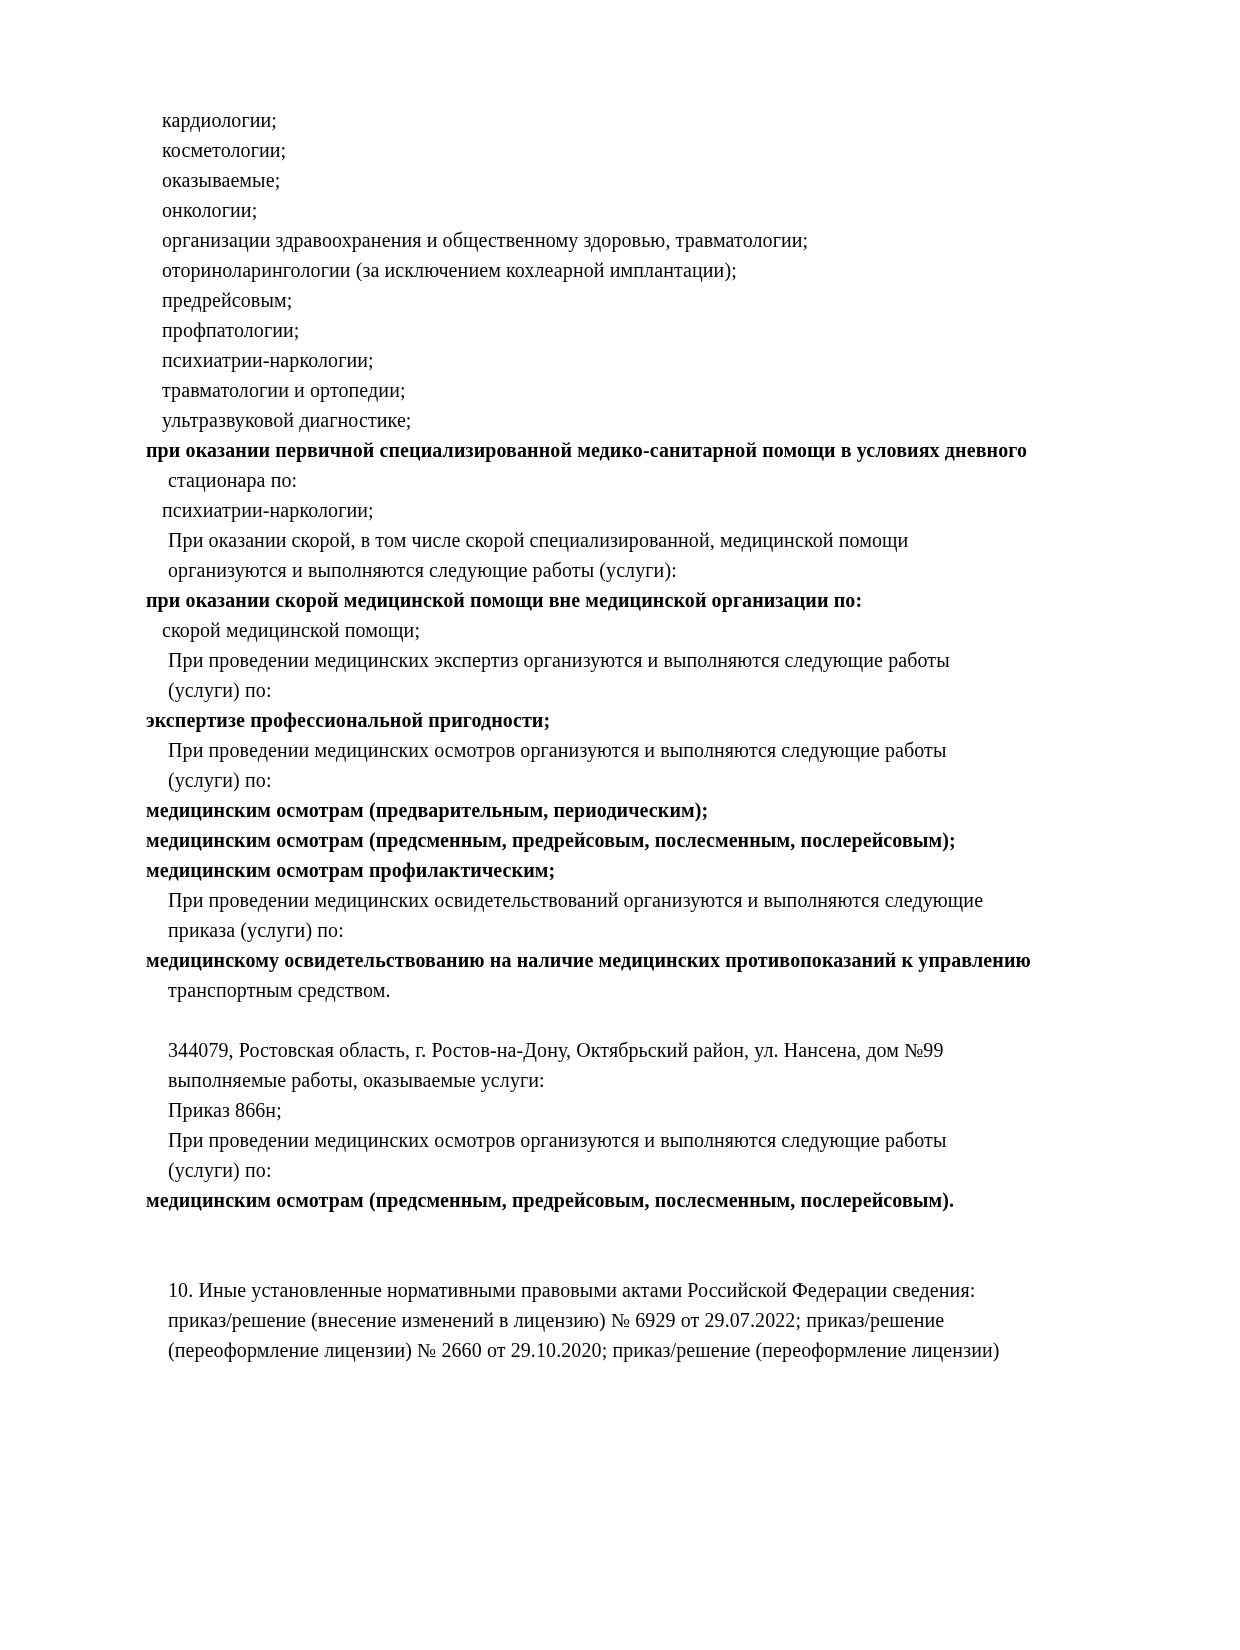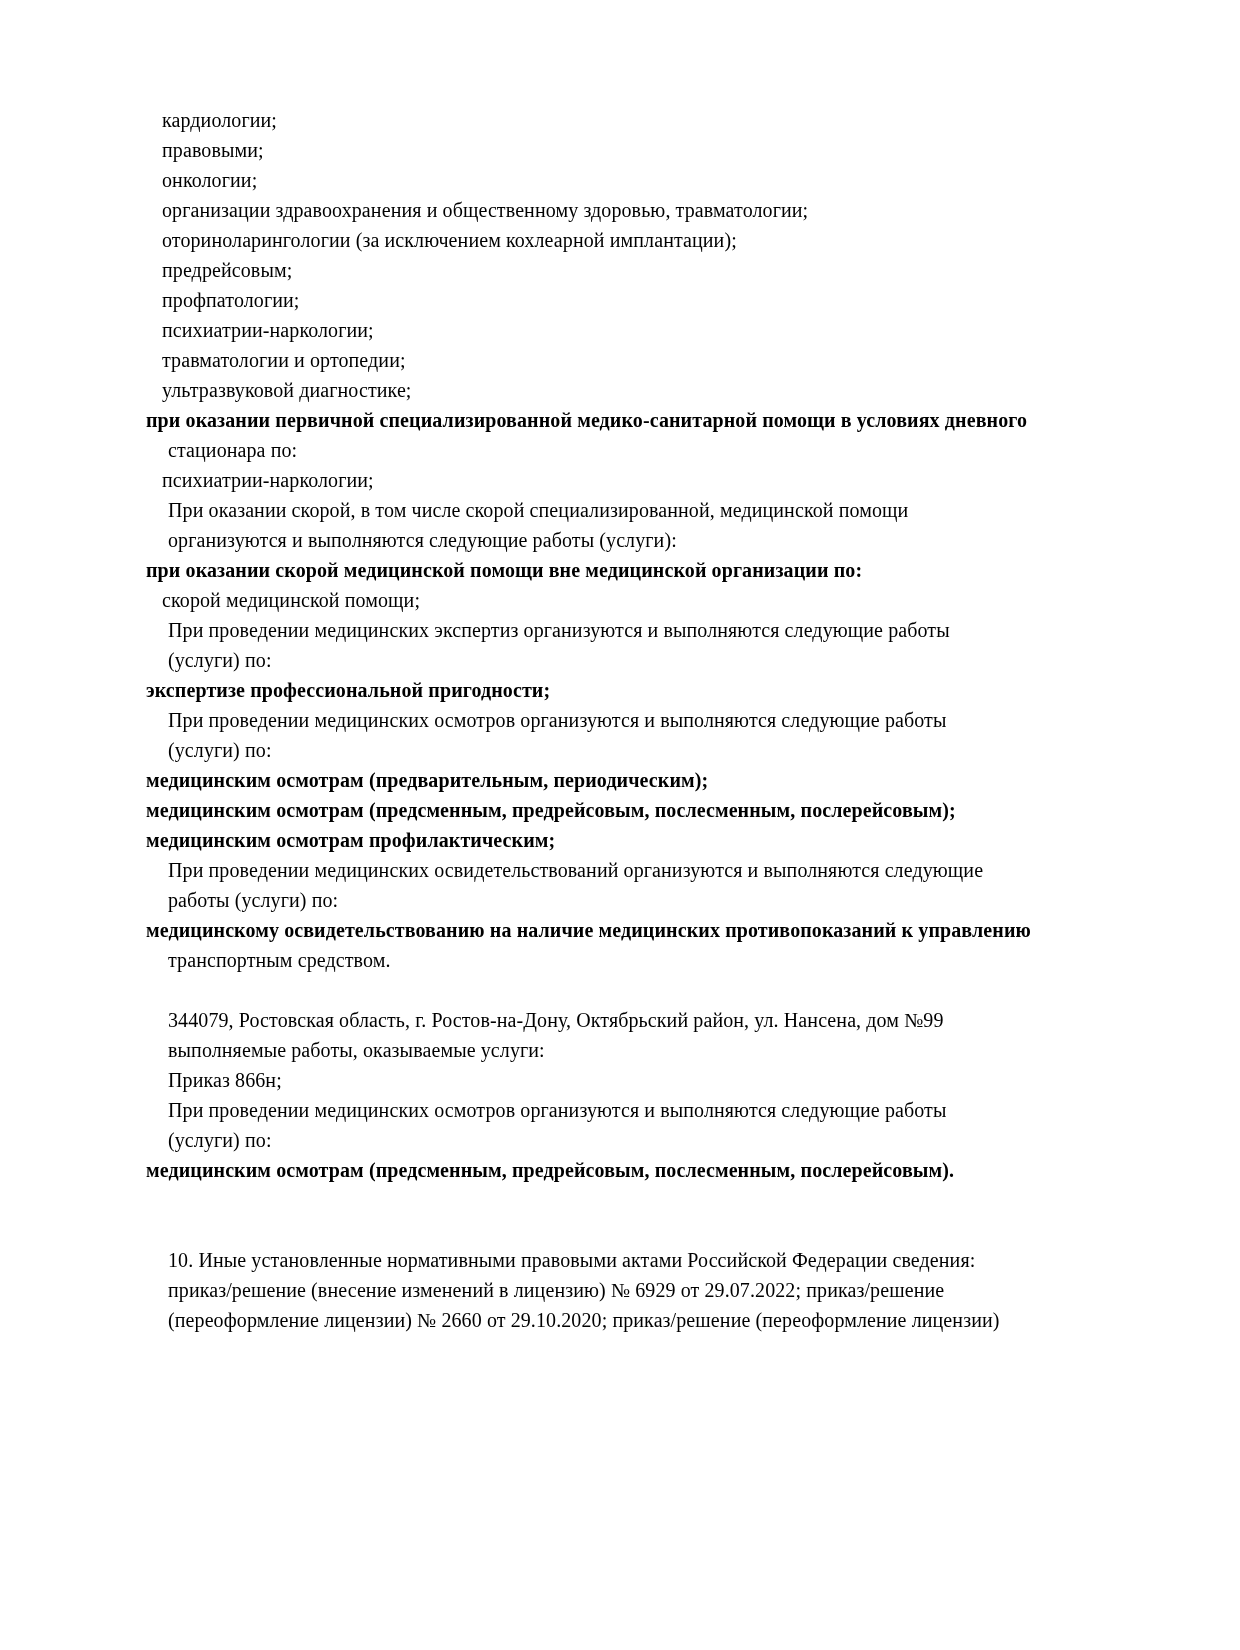--- a/index.html
+++ b/index.html
@@ -34,21 +34,22 @@
     .indent-0 { padding-left: 0; margin-left: 39px; }
     .indent-1 { padding-left: 17px; font-weight: bold; }
     .indent-2 { padding-left: 33px; }
   </style>
 </head>
 <body>
 
 <div class="doc">
   <div class="doc-body" id="doc-lines">
       <div class="line indent-2">кардиологии;</div>
-      <div class="line indent-2">правовыми;</div>
+      <div class="line indent-2">косметологии;</div>
+      <div class="line indent-2">оказываемые;</div>
       <div class="line indent-2">онкологии;</div>
       <div class="line indent-2">организации здравоохранения и общественному здоровью, травматологии;</div>
       <div class="line indent-2">оториноларингологии (за исключением кохлеарной имплантации);</div>
       <div class="line indent-2">предрейсовым;</div>
       <div class="line indent-2">профпатологии;</div>
       <div class="line indent-2">психиатрии-наркологии;</div>
       <div class="line indent-2">травматологии и ортопедии;</div>
       <div class="line indent-2">ультразвуковой диагностике;</div>
       <div class="line indent-1">при оказании первичной специализированной медико-санитарной помощи в условиях дневного</div>
       <div class="line indent-0">стационара по:</div>
@@ -59,21 +60,21 @@
       <div class="line indent-2">скорой медицинской помощи;</div>
       <div class="line indent-0">При проведении медицинских экспертиз организуются и выполняются следующие работы</div>
       <div class="line indent-0">(услуги) по:</div>
       <div class="line indent-1">экспертизе профессиональной пригодности;</div>
       <div class="line indent-0">При проведении медицинских осмотров организуются и выполняются следующие работы</div>
       <div class="line indent-0">(услуги) по:</div>
       <div class="line indent-1">медицинским осмотрам (предварительным, периодическим);</div>
       <div class="line indent-1">медицинским осмотрам (предсменным, предрейсовым, послесменным, послерейсовым);</div>
       <div class="line indent-1">медицинским осмотрам профилактическим;</div>
       <div class="line indent-0">При проведении медицинских освидетельствований организуются и выполняются следующие</div>
-      <div class="line indent-0">работы (услуги) по:</div>
+      <div class="line indent-0">приказа (услуги) по:</div>
       <div class="line indent-1">медицинскому освидетельствованию на наличие медицинских противопоказаний к управлению</div>
       <div class="line indent-0">транспортным средством.</div>
       <div class="line indent-0"></div>
       <div class="line indent-0">344079, Ростовская область, г. Ростов-на-Дону, Октябрьский район, ул. Нансена, дом №99</div>
       <div class="line indent-0">выполняемые работы, оказываемые услуги:</div>
       <div class="line indent-0">Приказ 866н;</div>
       <div class="line indent-0">При проведении медицинских осмотров организуются и выполняются следующие работы</div>
       <div class="line indent-0">(услуги) по:</div>
       <div class="line indent-1">медицинским осмотрам (предсменным, предрейсовым, послесменным, послерейсовым).</div>
       <div class="line indent-0"></div>

